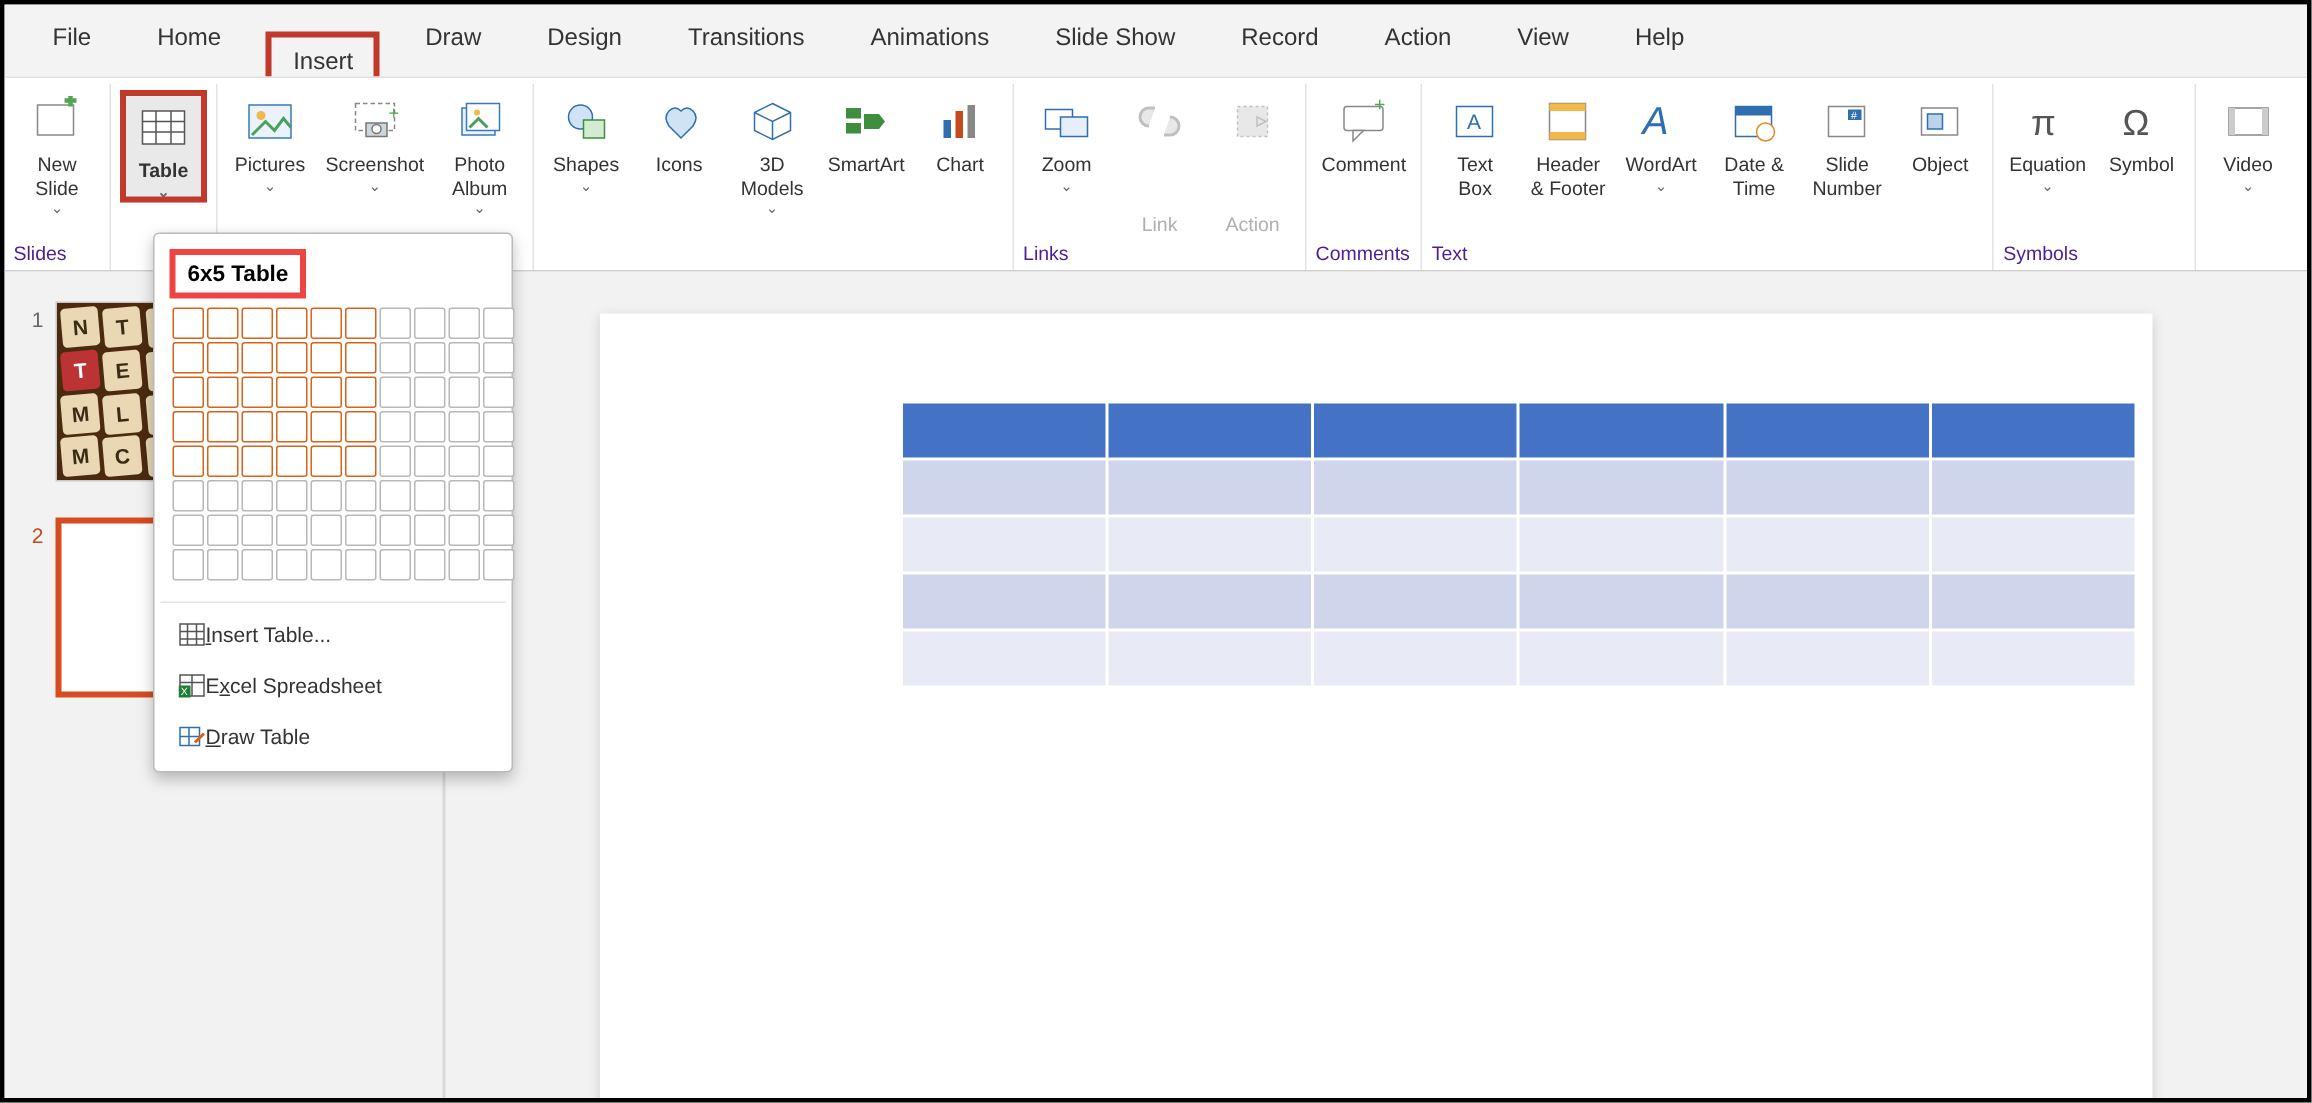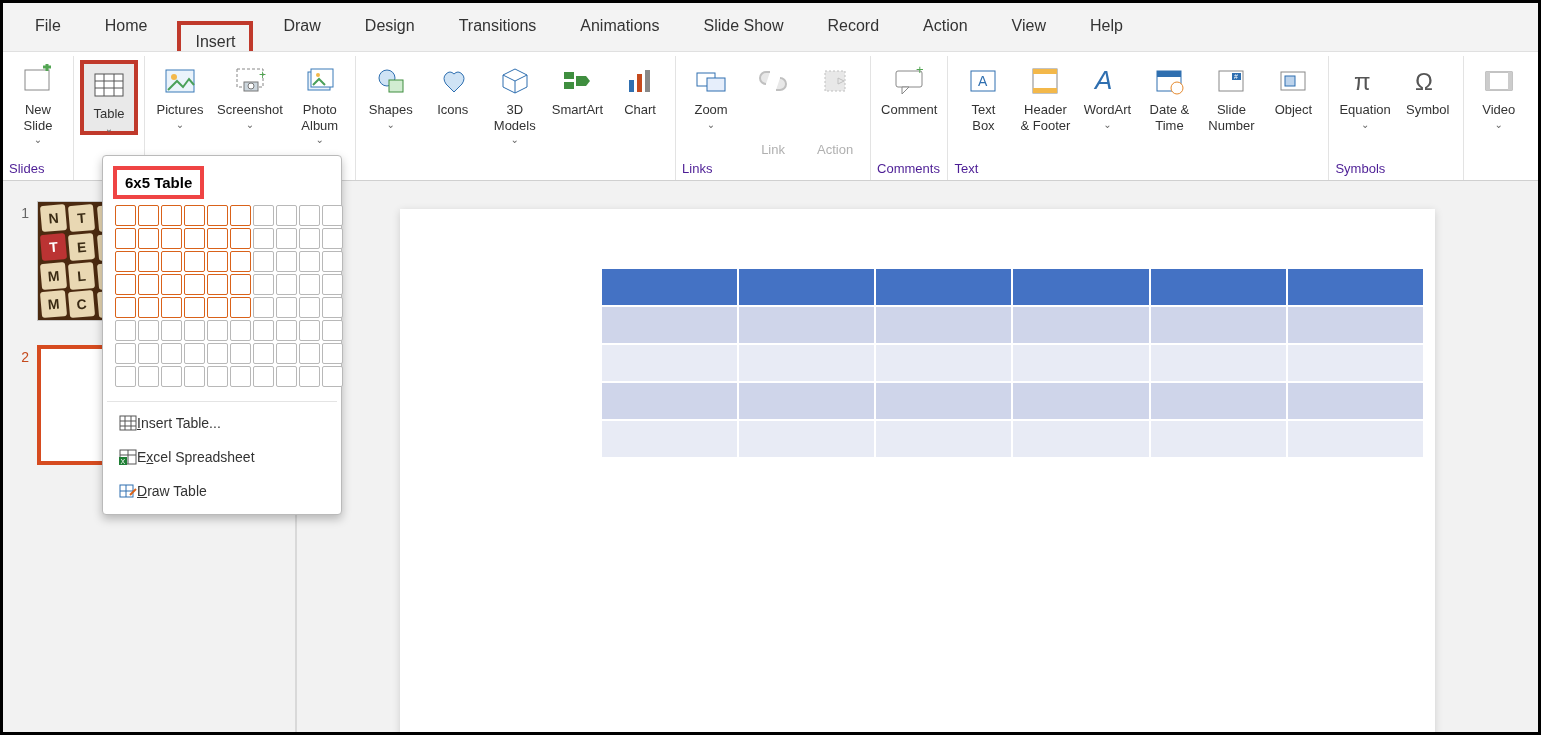--- a/index.html
+++ b/index.html
@@ -15,21 +15,21 @@
   .ribbon { background:#fff; border-top:1px solid #e0e0e0; border-bottom:1px solid #d0d0d0; display:flex; height:130px; padding: 4px 0 0 0; position:relative; }
   .group { display:flex; flex-direction:column; justify-content:space-between; border-right:1px solid #e3e3e3; padding: 4px 6px 0 6px; }
   .group-body { display:flex; align-items:flex-start; gap: 4px; }
   .group-label { text-align:left; font-size:13px; color:#4c1d95; padding:2px 0 4px; }
   .btn { display:flex; flex-direction:column; align-items:center; justify-content:flex-start; gap:4px; min-width:58px; padding:4px 4px 0 4px; font-size:13px; color:#333; cursor:pointer; border-radius:3px; }
   .btn .ico { width:34px; height:34px; display:flex; align-items:center; justify-content:center; }
   .btn .lab { text-align:center; line-height:1.2; }
   .btn .caret { font-size:10px; color:#666; line-height:0.5; }
   .btn.disabled { color:#b0b0b0;gap:44px; }
   .btn.disabled svg * { stroke:#c0c0c0 !important; fill:#e8e8e8 !important; }
-  .btn-highlight { border:4px solid #c0392b; border-radius:0; }
+  .btn-highlight { border:4px solid #c0392b; border-radius:0;font-weight:bold; }
 
   
   .workspace { flex:1; display:flex; background:#f2f2f2; overflow:hidden; }
   .thumbs { width:294px; display:flex; flex-direction:column; padding:20px 12px 0 12px; gap:24px; border-right:2px solid #d9d9d9; position:relative; }
   .thumb-row { display:flex; align-items:flex-start; gap:8px; }
   .thumb-num { font-size:14px; color:#666; width:14px; text-align:right; padding-top:4px; }
   .thumb { width:118px; height:120px; border:1px solid #c8c8c8; background:#fff; overflow:hidden; }
   .thumb.selected { border: 4px solid #d64b1f; }
   .thumb2-num { color:#c54a1d; }
 

